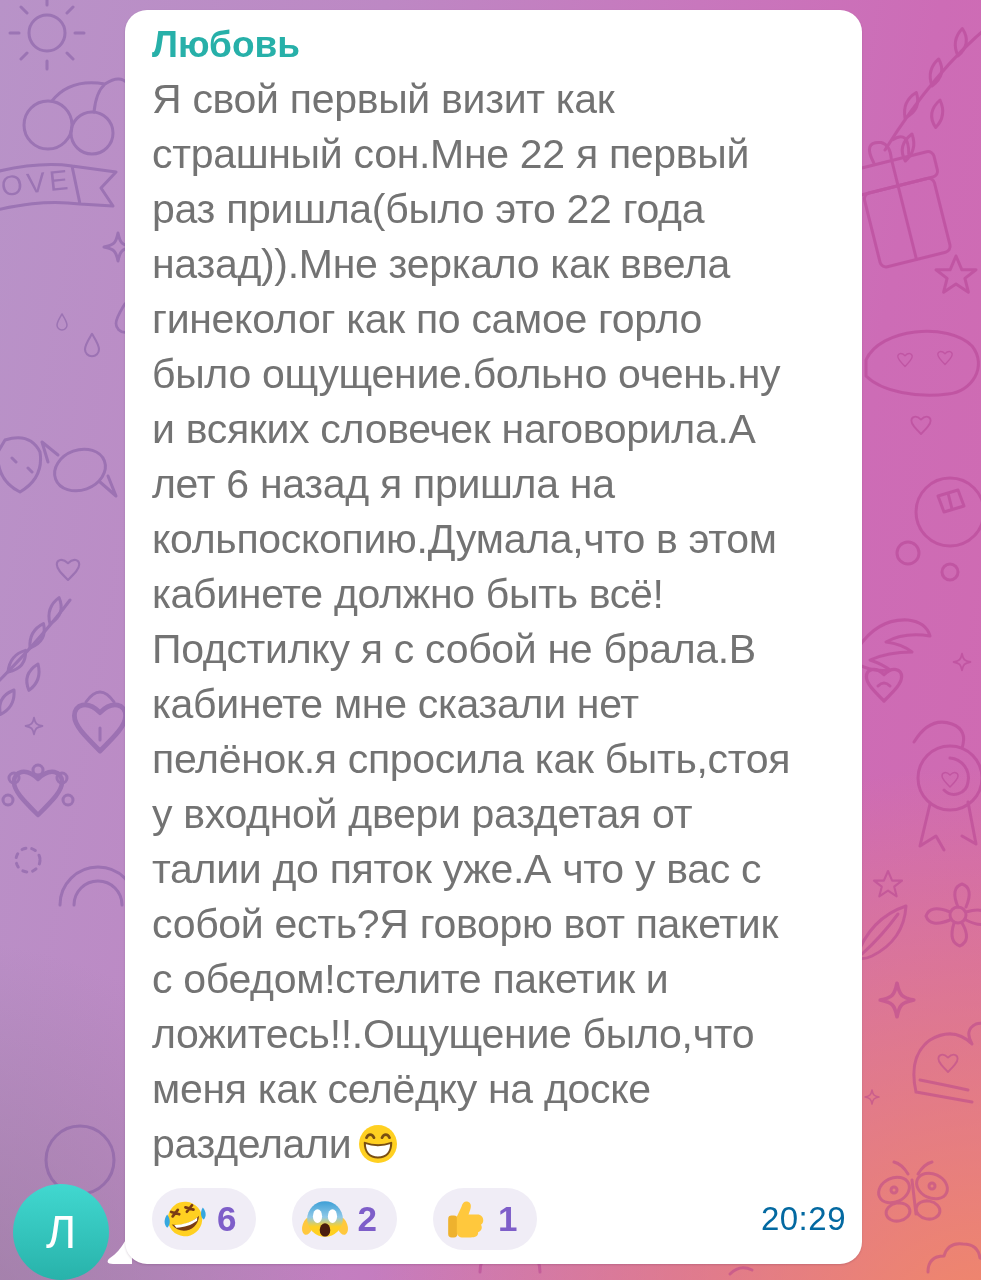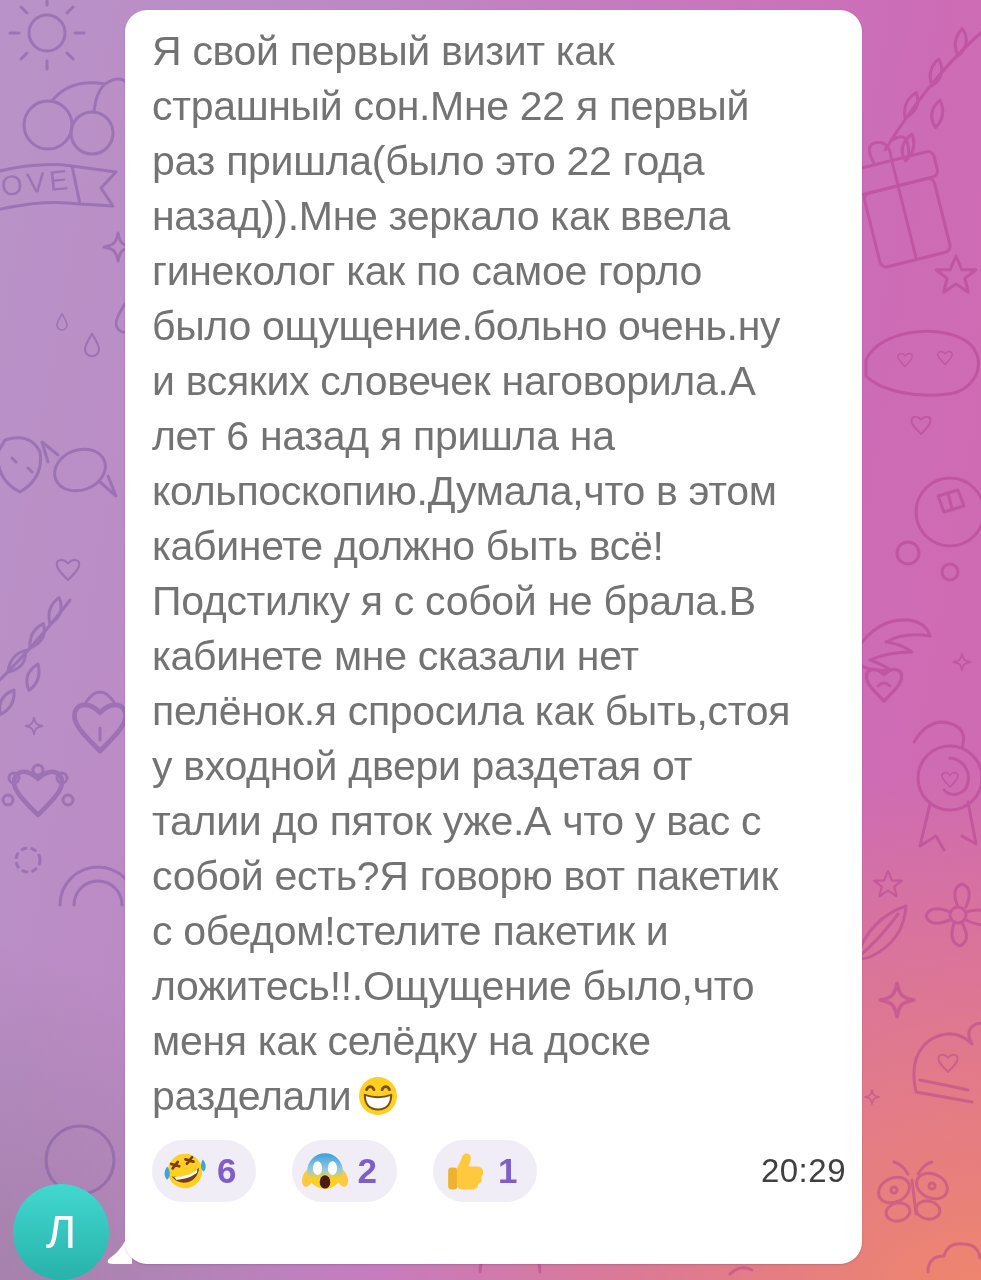--- a/index.html
+++ b/index.html
@@ -177,20 +177,21 @@
       </g>
       <path d="M480,1272 A30 30 0 0 1 540,1272 M730,1274 Q740,1264 752,1270"></path>
     </g>
   </svg>
 
   <svg class="tail" width="26" height="46" viewBox="0 0 26 46">
     <path d="M26,0 C25,16 16,32 4,40 C0,43 1,46 7,46 L26,46 Z" fill="#ffffff"></path>
   </svg>
 
   <div class="bubble">
+    <div class="sender-name" style="color:#27b0a9">Любовь</div>
 
     <div class="msg-text">
       <span class="lines">Я свой первый визит как
 страшный сон.Мне 22 я первый
 раз пришла(было это 22 года
 назад)).Мне зеркало как ввела
 гинеколог как по самое горло
 было ощущение.больно очень.ну
 и всяких словечек наговорила.А
 лет 6 назад я пришла на
@@ -248,21 +249,21 @@
       </div>
 
       <div class="pill">
         <svg width="46" height="46" viewBox="0 0 40 40">
           <rect x="4.5" y="17" width="8" height="19" rx="3" fill="#eeb22e"></rect>
           <path d="M12,18 L16,9.5 C17,5.8 19.2,4.2 21.7,5.1 C24.2,6 24.8,8.6 23.8,11.6 L22.2,16 L30,16 C33,16 35,18.2 35,21 C35,22.8 34.2,24.2 33,25 C33.8,26.1 34,27.6 33.4,29 C32.9,30.3 31.8,31.2 30.5,31.5 C30.7,32.8 30.2,34.2 29,35 C27.8,35.9 26,36 24,36 L17.5,36 C14.2,36 12,34.3 12,31 Z" fill="#ffc83d"></path>
         </svg>
         <span class="cnt" style="color:#7e5ec9">1</span>
       </div>
 
-      <span class="timestamp" style="color:#404040">20:29</span>
+      <span class="timestamp" style="color:#0369a1">20:29</span>
     </div>
   </div>
 
   <div class="avatar">
     <span>Л</span>
   </div>
 
 </div>
 
 </body></html>

